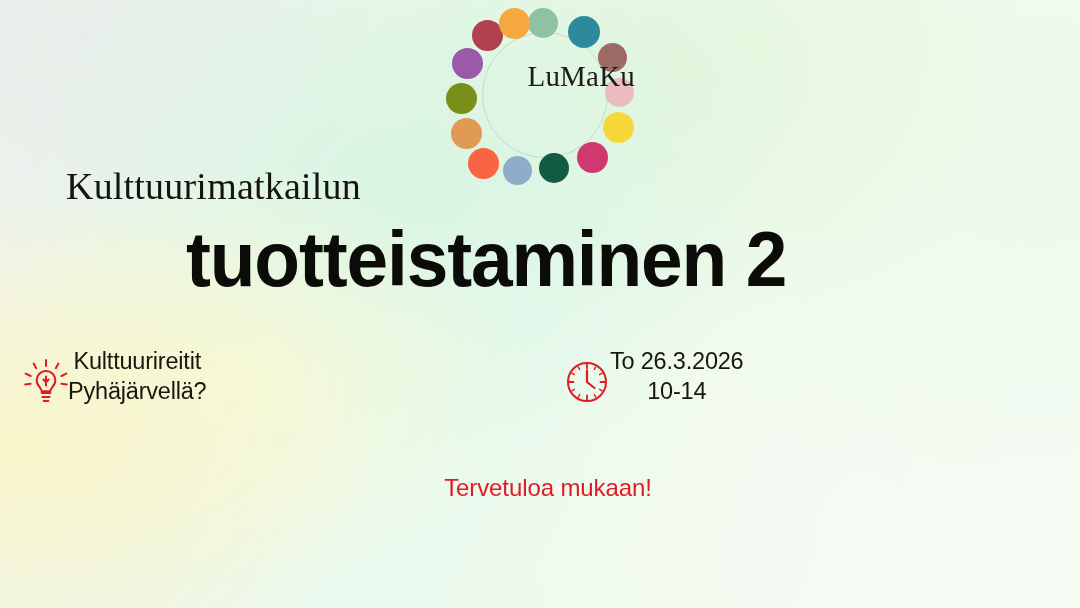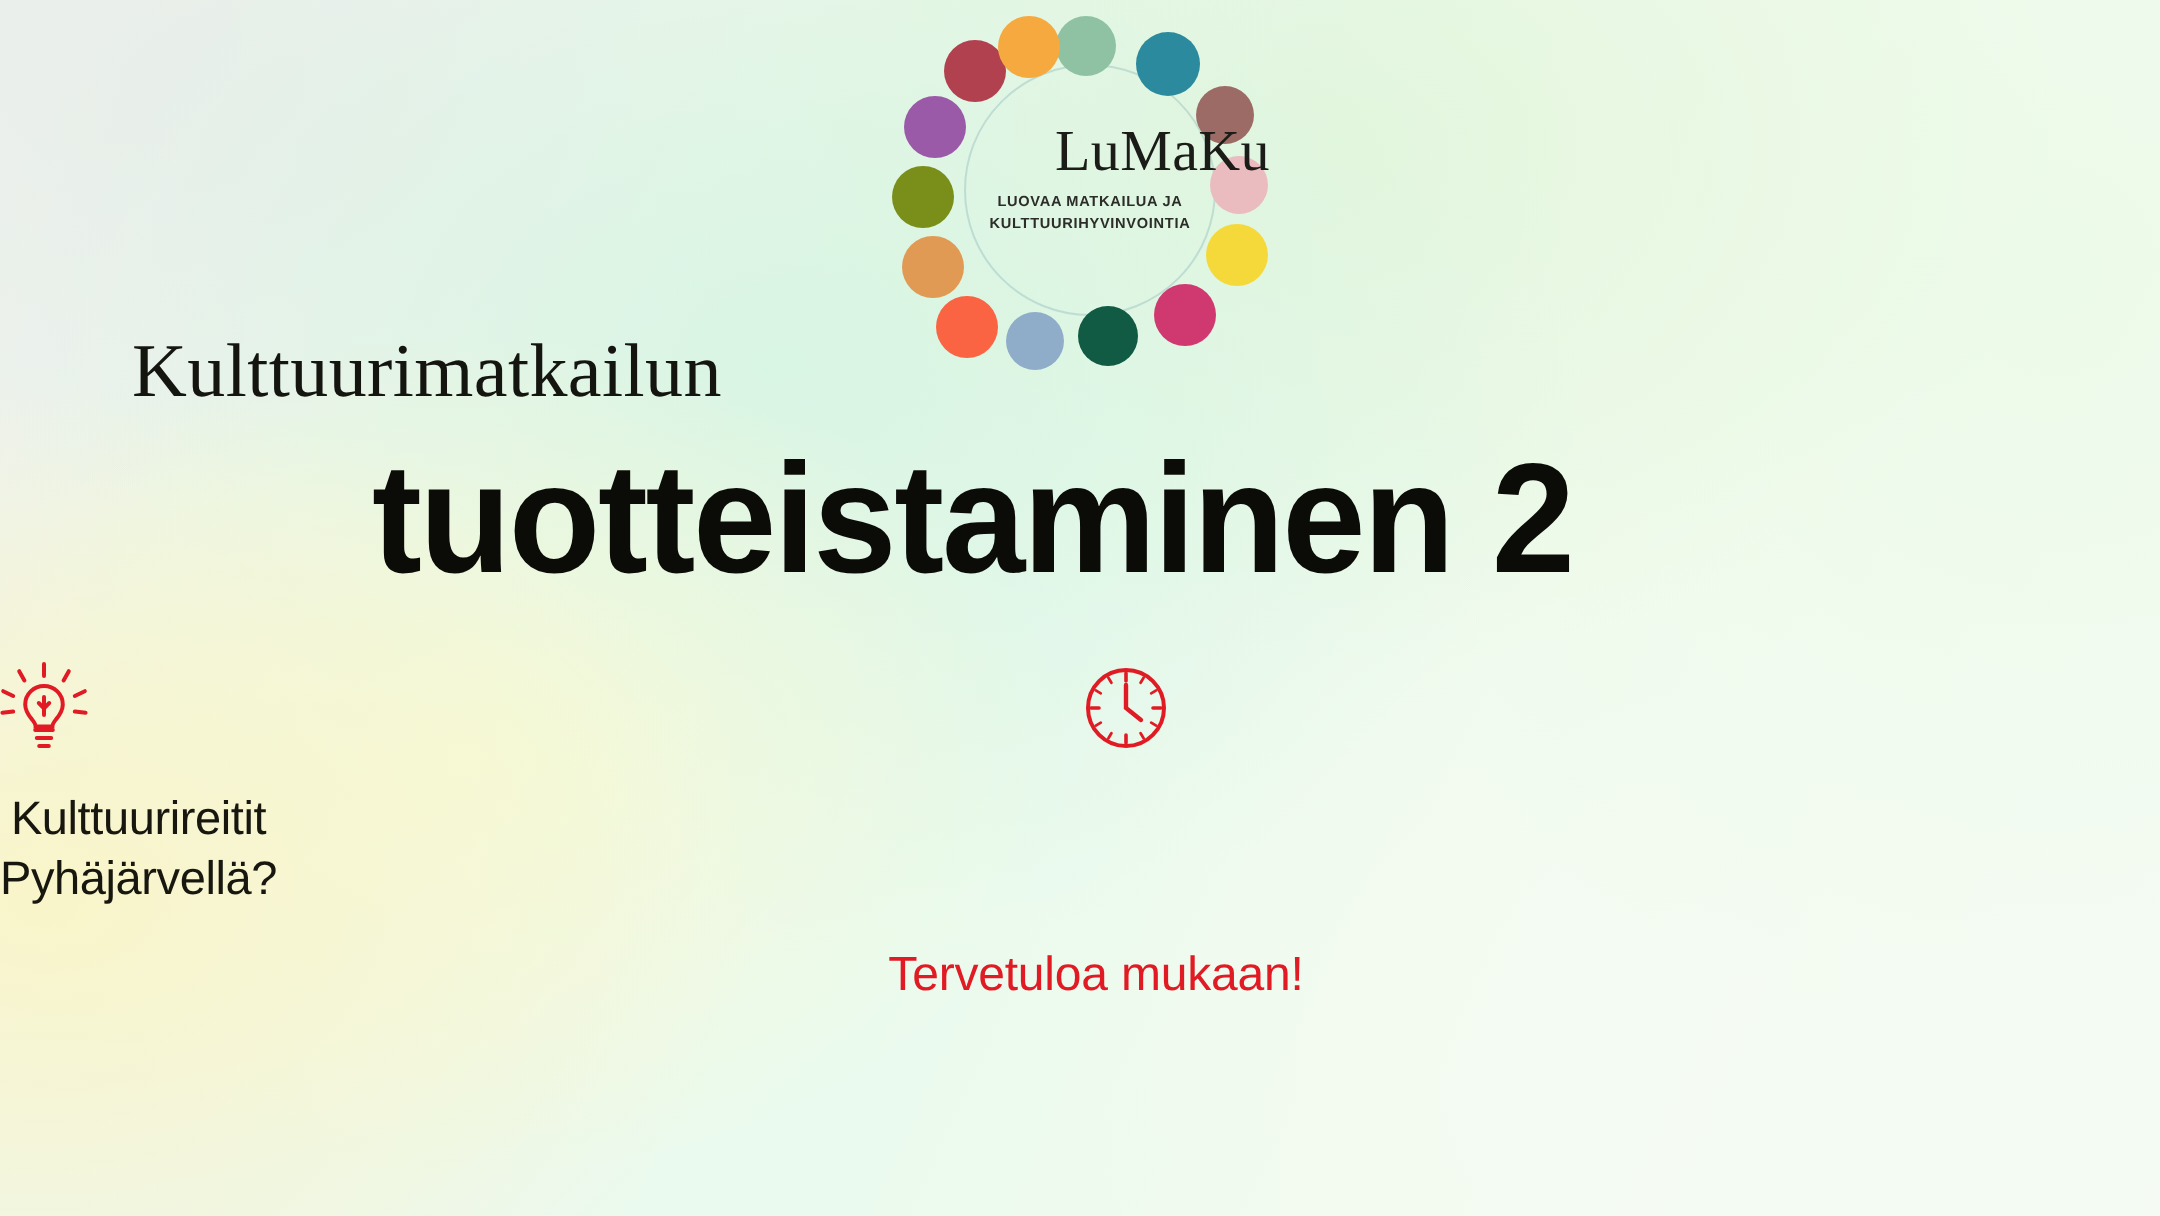--- a/index.html
+++ b/index.html
@@ -54,21 +54,21 @@
   }
   #headline {
     position:absolute; left:186px; top:214px;
     font-size:78px; font-weight:700; color:#0b0b08;
     letter-spacing:-1.2px; white-space:nowrap;
     transform:scaleX(.96); transform-origin:left top;
   }
 
   
   #info { position:absolute; left:0; top:330px; width:1080px; display:flex; }
-  .col { flex:1; display:flex; flex-direction:column; align-items:flex-start; }
+  .col { flex:1; display:flex; flex-direction:row; align-items:flex-end;margin-left:24px; }
   .col .ic { height:48px; display:flex; align-items:center; justify-content:center; }
   .col .txt {
     margin-top:16px; text-align:center; font-size:23.5px; color:#17170f;
     line-height:1.28; letter-spacing:-.2px; white-space:pre-line;
   }
 
   #welcome {
     position:absolute; left:0; top:474px; width:1080px; text-align:center;
     font-size:24px; color:#e01b24; letter-spacing:-.1px;padding-left:16px;
   }
@@ -93,22 +93,20 @@
       <div class="dot" style="left:84px;  top:145px; width:30px; height:30px; background:#115b45;"></div>
       <div class="dot" style="left:48px;  top:148px; width:29px; height:29px; background:#8fadc9;"></div>
       <div class="dot" style="left:13px;  top:140px; width:31px; height:31px; background:#fb6442;"></div>
       <div class="dot" style="left:-4px;  top:110px; width:31px; height:31px; background:#e09a53;"></div>
       <div class="dot" style="left:-9px;  top:75px;  width:31px; height:31px; background:#7a8e1a;"></div>
       <div class="dot" style="left:-3px;  top:40px;  width:31px; height:31px; background:#9a5aa8;"></div>
       <div class="dot" style="left:17px;  top:12px;  width:31px; height:31px; background:#b1414f;"></div>
       <div class="dot" style="left:44px;  top:0px;   width:31px; height:31px; background:#f5a93f;"></div>
     </div>
     <div class="wordmark">LuMaKu</div>
-    <div class="tagline">LUOVAA MATKAILUA JA
-KULTTUURIHYVINVOINTIA</div>
   </div>
 
   <div id="eyebrow">Kulttuurimatkailun</div>
   <div id="headline">tuotteistaminen 2</div>
 
   <div id="info">
 
     <div class="col">
       <div class="ic">
         <svg width="44" height="48" viewBox="0 0 44 48" fill="none" stroke="#e01b24" stroke-width="2" stroke-linecap="round">
@@ -128,20 +126,22 @@
           <circle cx="23" cy="23" r="19"></circle>
           <g stroke-width="1.8" stroke-linecap="round">
             <path d="M23 5.5v4M23 36.5v4M5.5 23h4M36.5 23h4"></path>
           </g>
           <g stroke-width="1.4" stroke-linecap="round">
             <path d="M31.8 7.9 30.3 10.4M14.2 38.1l1.5-2.5M38.1 14.2l-2.5 1.5M7.9 31.8l2.5-1.5M38.1 31.8l-2.5-1.5M7.9 14.2l2.5 1.5M31.8 38.1 30.3 35.6M14.2 7.9l1.5 2.5"></path>
           </g>
           <path d="M23 11.5V23l7.5 6" stroke-width="2.2" stroke-linecap="round"></path>
         </svg>
       </div>
+      <div class="txt">To 26.3.2026
+10-14</div>
     </div>
 
 
   </div>
 
   <div id="welcome">Tervetuloa mukaan!</div>
 
   <div id="footer">
 
     

